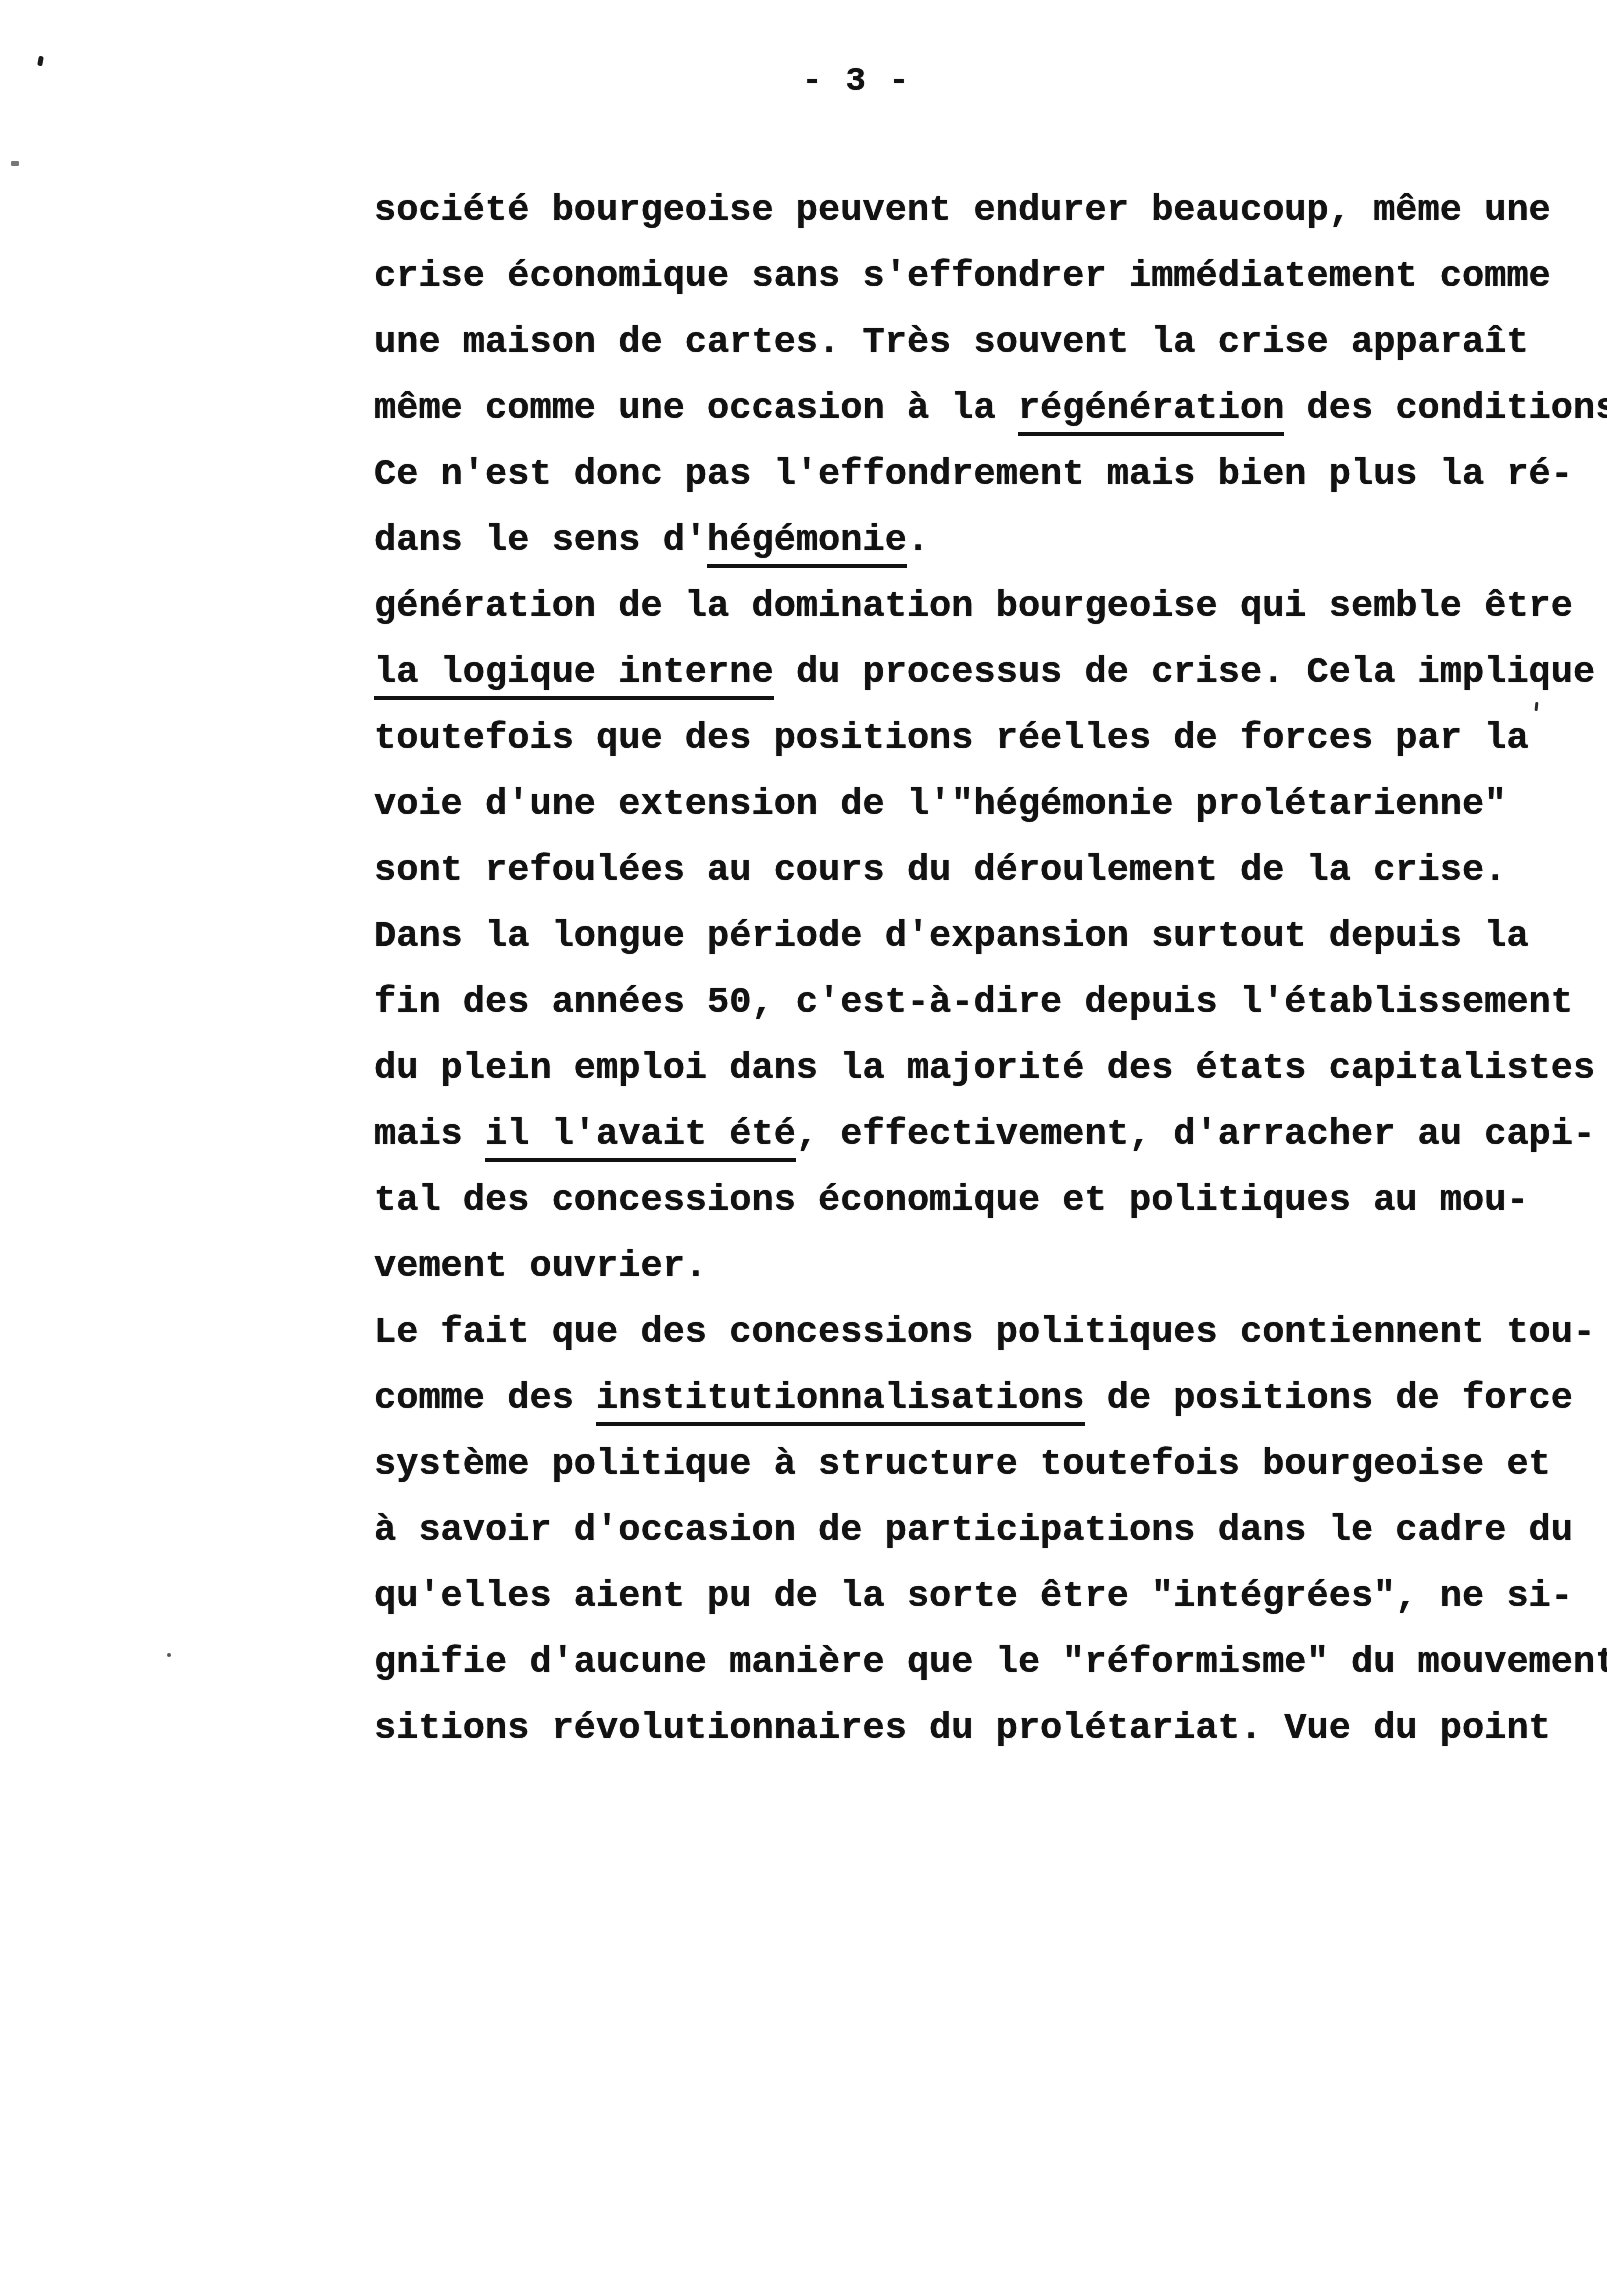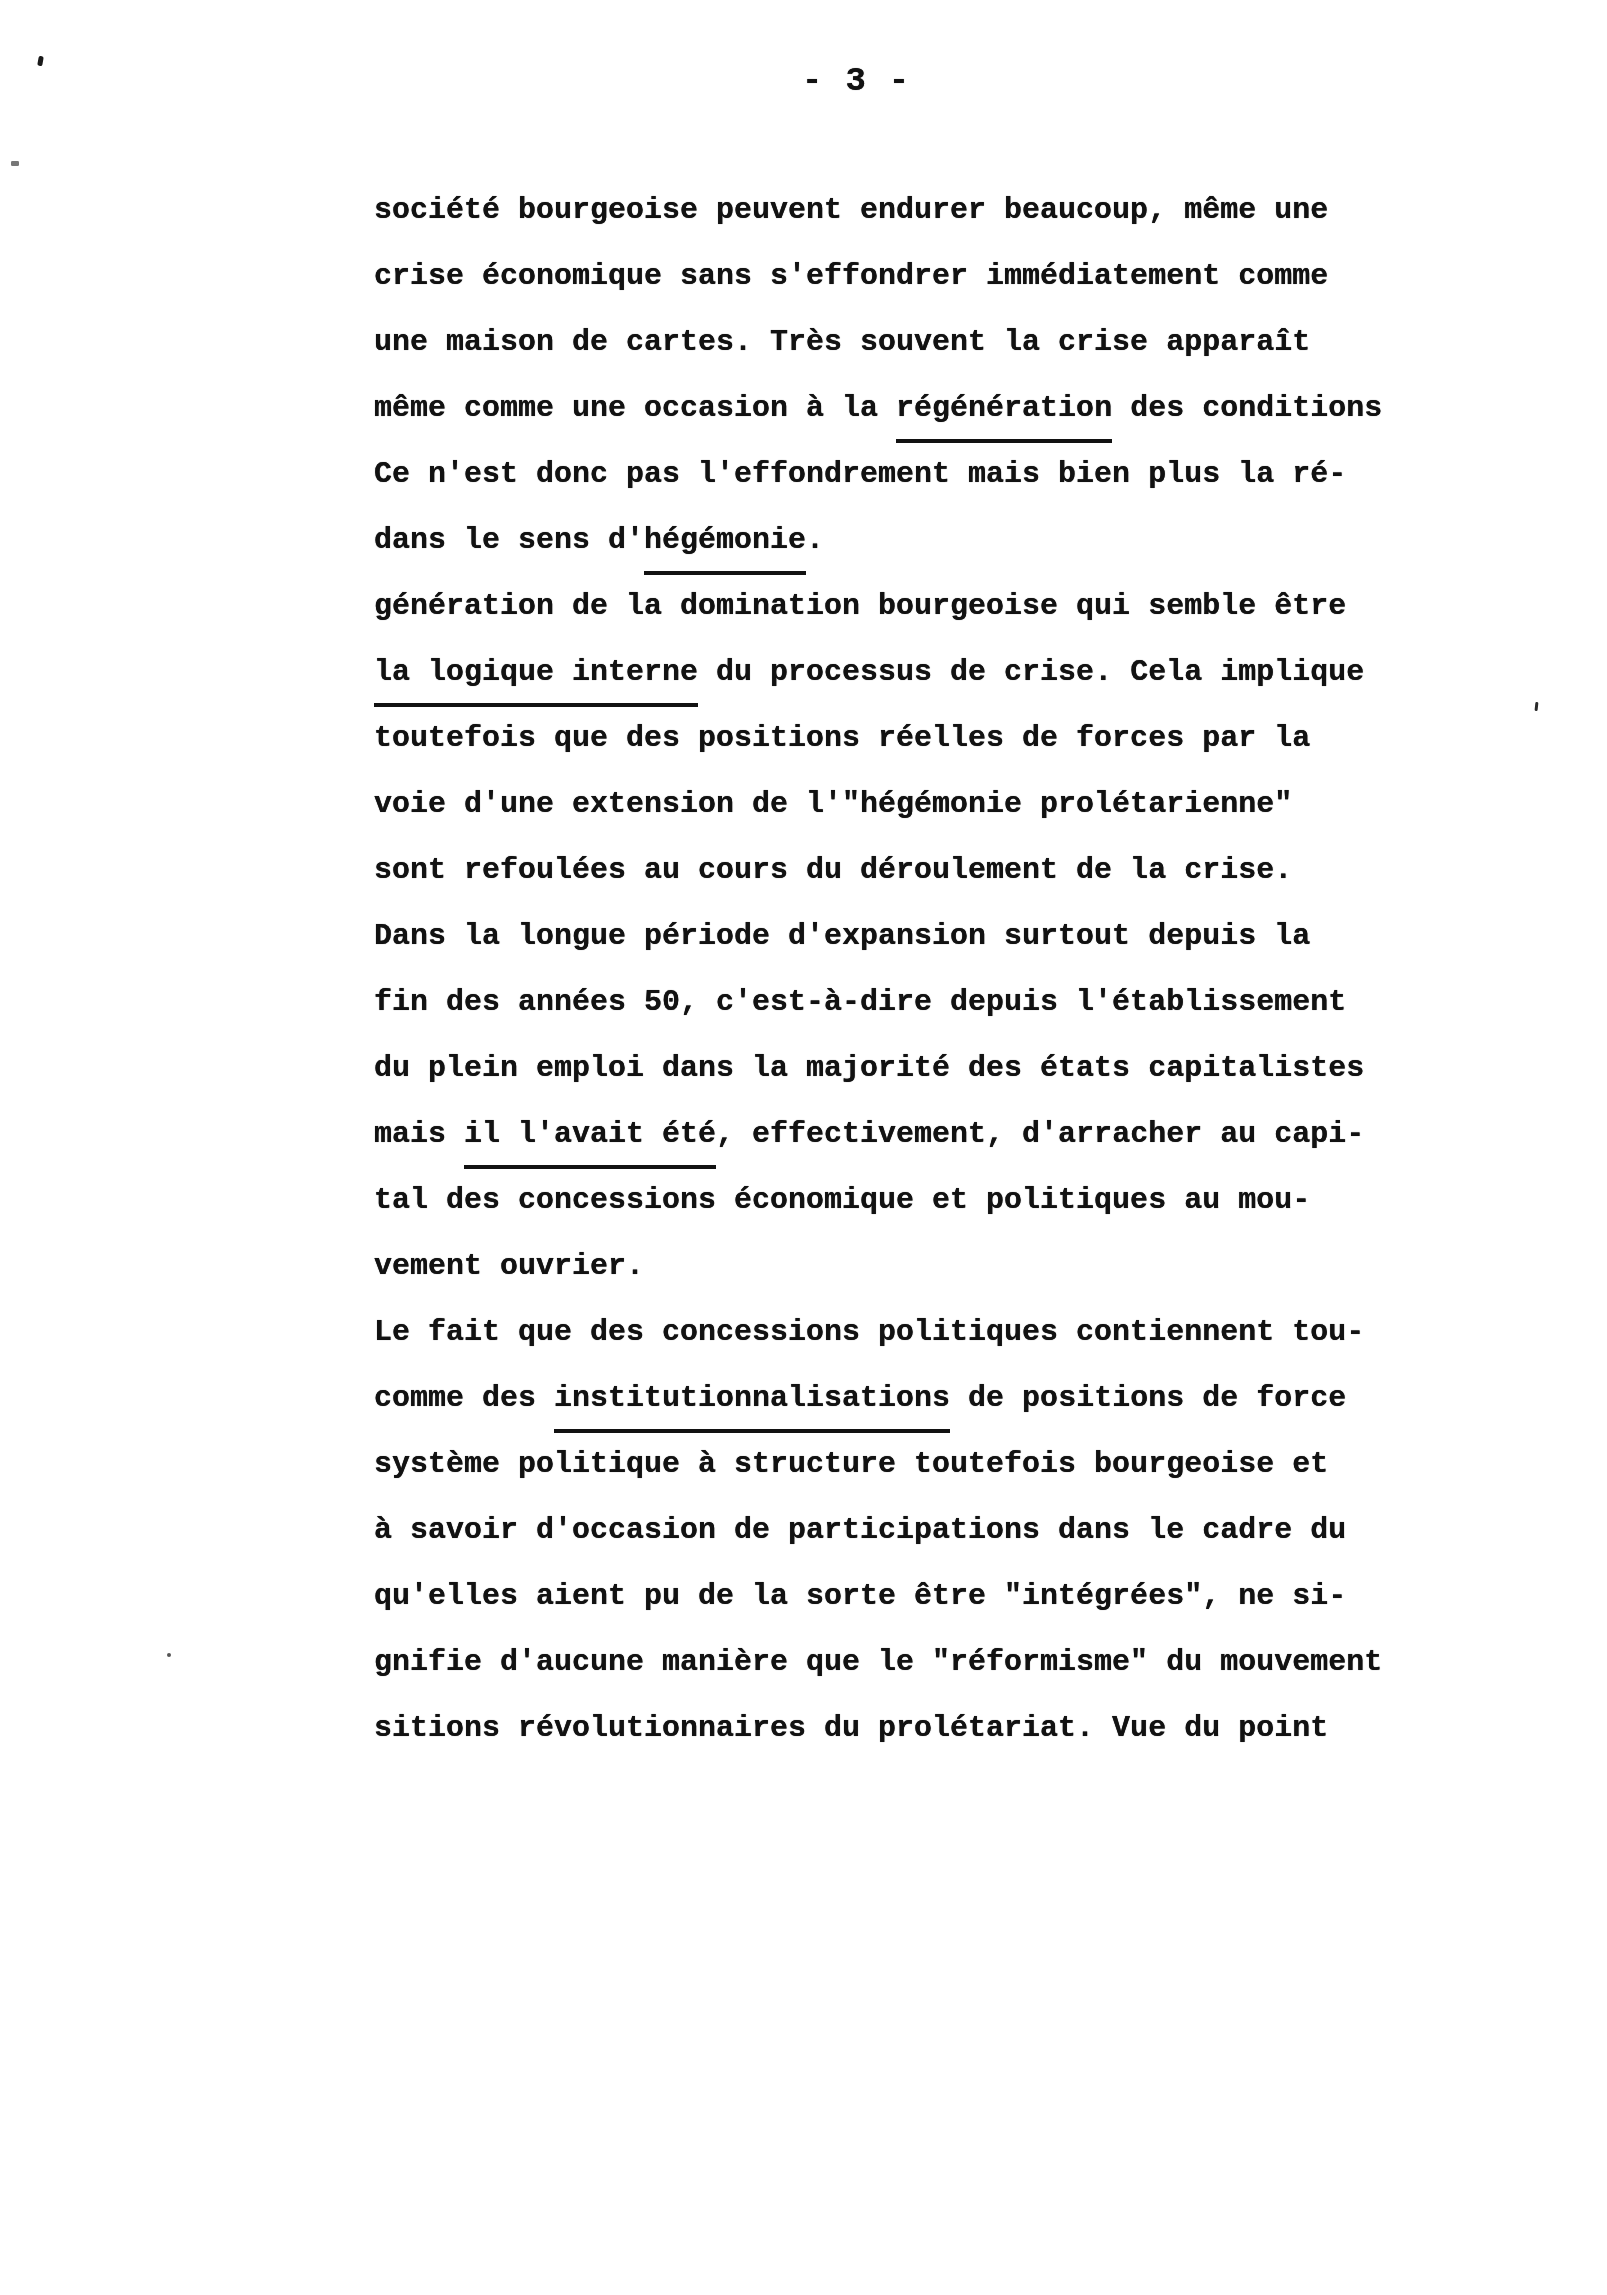--- a/index.html
+++ b/index.html
@@ -26,27 +26,27 @@
   .text-block {
     position: absolute;
     left: 374px;
     top: 177px;
     width: 1164px;
   }
   .line {
     display: block;
     height: 66px;
     line-height: 66px;
-    font-size: 30px;
+    font-size: 37px;
     white-space: pre;
     text-shadow: 0 0 0.7px #121212;
   }
   .ul {
     border-bottom: 4px solid #121212;
-    padding-bottom: 14px;
+    padding-bottom: 3px;
   }
   .artifact { position: absolute; }
   .a1 { left: 38px;   top: 56px;   width: 4.6px;  height: 10px; background: #1a1a1a; border-radius: 2px; transform: rotate(10deg); }
   .a2 { left: 10.6px;   top: 161px;  width: 8.6px; height: 4.6px;  background: #777;    border-radius: 1.3px; }
   .a3 { left: 1535px; top: 702px; width: 3.3px;  height: 8.6px; background: #2a2a2a; border-radius: 1.3px; transform: rotate(6deg); }
   .a4 { left: 167px;  top: 1653px; width: 4px;  height: 4px;  background: #555;    border-radius: 50%; }
 </style>
 </head>
 <body>
 

